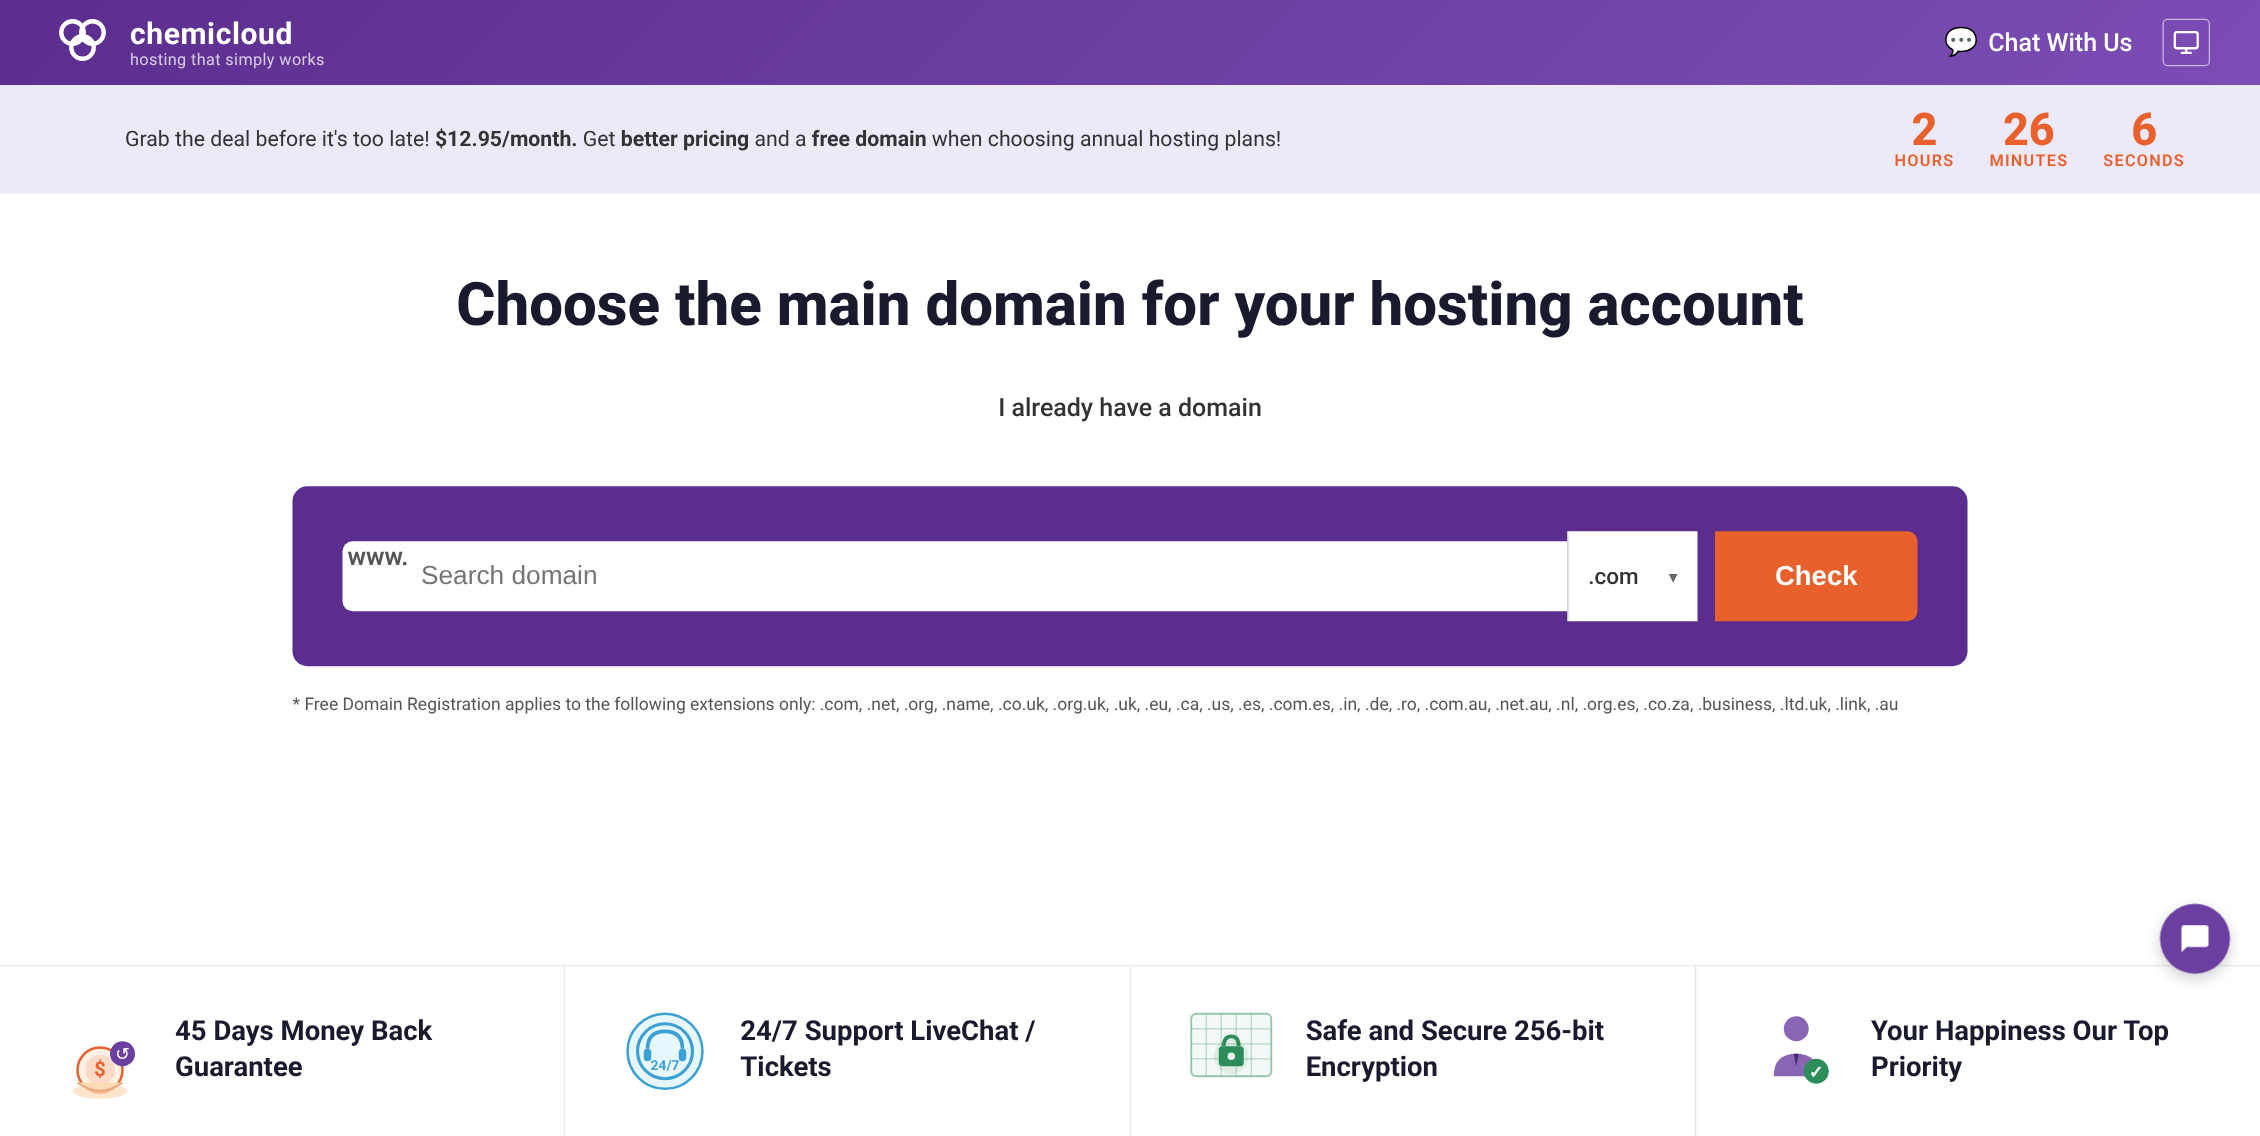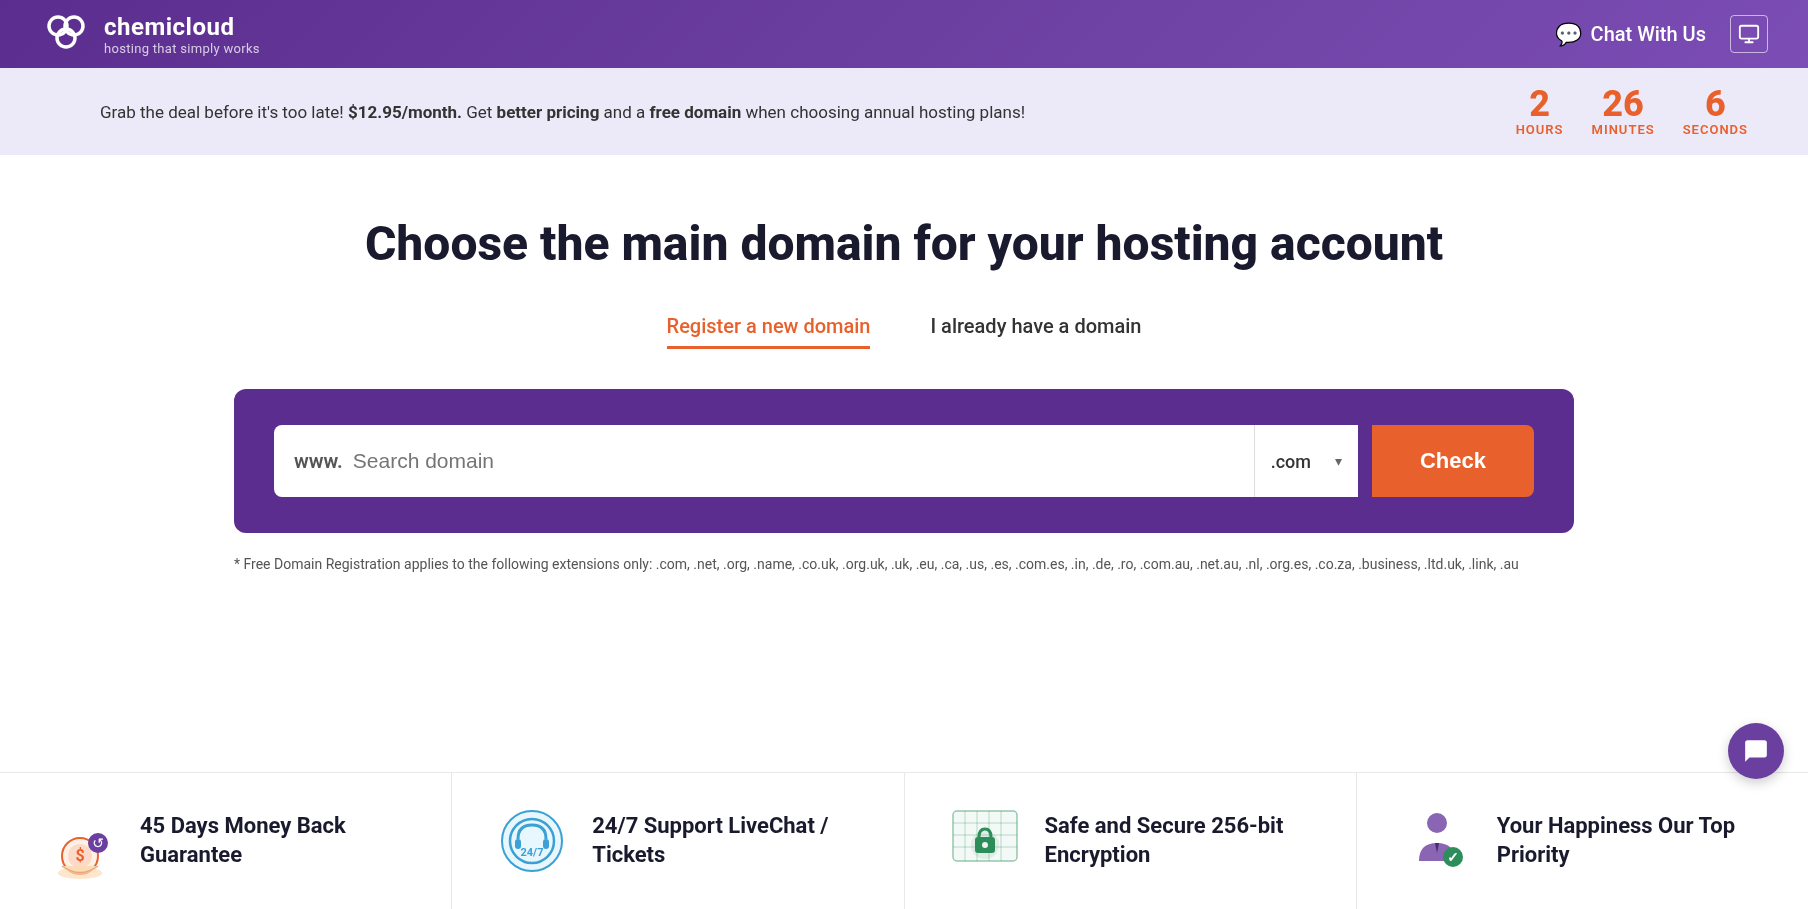--- a/index.html
+++ b/index.html
@@ -152,23 +152,22 @@
     .search-row {
       display: flex;
       align-items: center;
       gap: 0;
     }
     .search-input-wrapper {
       flex: 1;
       background: #fff;
       border-radius: 8px 0 0 8px;
       display: flex;
-      align-items: center;
-      padding: 0 20px;
-      height: 72px;
+      padding: 0 4px;
+      height: 56px;
       border: none;
     }
     .www-label {
       font-size: 20px;
       font-weight: 600;
       color: #555;
       margin-right: 10px;
     }
     .search-input {
       flex: 1;
@@ -330,21 +329,20 @@
       <div class="countdown-number">6</div>
       <div class="countdown-label">SECONDS</div>
     </div>
   </div>
 </div>
 
 <main class="main-content">
   <h1 class="page-title">Choose the main domain for your hosting account</h1>
 
   <div class="tabs">
-    <div class="tab active">Register a new domain</div>
     <div class="tab inactive">I already have a domain</div>
   </div>
 
   <div class="search-container">
     <div class="search-row">
       <div class="search-input-wrapper">
         <span class="www-label">www.</span>
         <input class="search-input" type="text" placeholder="Search domain" style="">
       </div>
       <div class="tld-select-wrapper">

